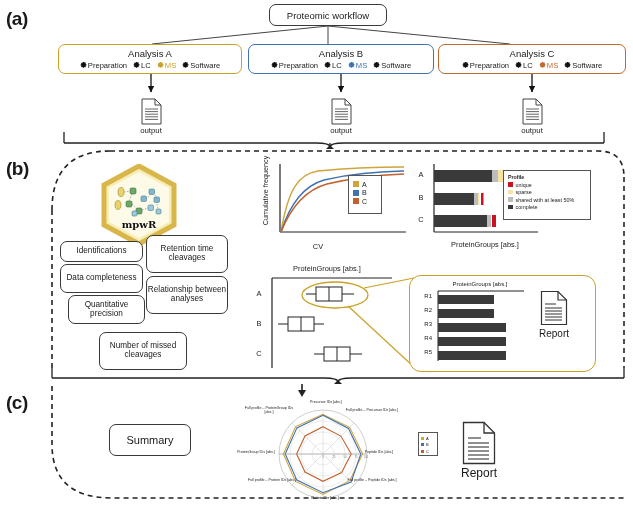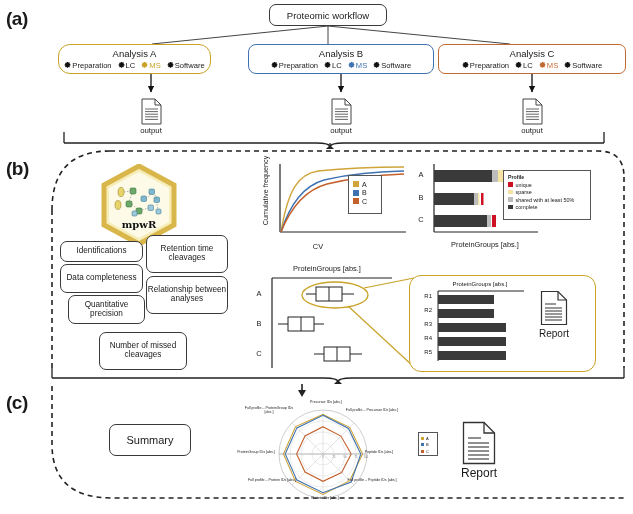--- a/index.html
+++ b/index.html
@@ -4,21 +4,21 @@
 <style>
   html,body{margin:0;padding:0;background:#ffffff;}
   body{width:633px;height:514px;position:relative;overflow:hidden;
        font-family:"Liberation Sans","DejaVu Sans",sans-serif;color:#1a1a1a;}
   .abs{position:absolute;}
   svg{display:block;}
   .panel-letter{font-size:19px;font-weight:700;letter-spacing:-0.5px;}
   .rbox{box-sizing:border-box;border:1.4px solid #3a3a3a;border-radius:7px;background:#fff;
         display:flex;flex-direction:column;align-items:center;justify-content:center;text-align:center;}
   .rbox.gold{border-color:#c9a227;}
-  .rbox.blue{border-color:#3f72b0;border-radius:8px;}
+  .rbox.blue{border-color:#3f72b0;}
   .rbox.orange{border-color:#c06a33;}
   .ttl{font-size:9.5px;}
   .parts{display:flex;gap:6px;align-items:center;justify-content:center;margin-top:2px;}
   .part{display:flex;align-items:center;gap:1px;font-size:7.6px;white-space:nowrap;}
   .gear{width:7px;height:7px;flex:0 0 auto;}
   .feat{font-size:8.2px;line-height:1.08;}
   .outlbl{font-size:7.8px;text-align:center;}
   .axlbl{font-size:7.4px;}
   .tiny{font-size:5.2px;}
   .lg-row{display:flex;align-items:center;gap:3px;font-size:5.4px;margin-top:1.5px;}
@@ -37,21 +37,21 @@
   <div class="ttl">Proteomic workflow</div>
 </div>
 
 <svg class="abs" style="left:0;top:24px;width:633px;height:22px;">
   <line x1="328" y1="2" x2="328" y2="20" stroke="#444" stroke-width="1"></line>
   <line x1="328" y1="2" x2="152" y2="20" stroke="#444" stroke-width="1"></line>
   <line x1="328" y1="2" x2="510" y2="20" stroke="#444" stroke-width="1"></line>
   <line x1="120" y1="2" x2="540" y2="2" stroke="#444" stroke-width="0"></line>
 </svg>
 
-<div class="abs rbox gold" style="left:58px;top:44px;width:153px;height:30px;border-radius:12px;">
+<div class="abs rbox gold" style="left:58px;top:44px;width:184px;height:30px;">
   <div class="ttl">Analysis A</div>
   <div class="parts">
     <span class="part">
       <svg class="gear" viewBox="0 0 24 24">
           <path fill="#111" d="M12 8.5a3.5 3.5 0 1 0 0 7 3.5 3.5 0 0 0 0-7zm10-1.2-2.1-.5a8 8 0 0 0-.8-1.9l1.1-1.8-2.3-2.3-1.8 1.1a8 8 0 0 0-1.9-.8L13.7 0h-3.4l-.5 2.1a8 8 0 0 0-1.9.8L6.1 1.8 3.8 4.1l1.1 1.8a8 8 0 0 0-.8 1.9L2 8.3v3.4l2.1.5a8 8 0 0 0 .8 1.9l-1.1 1.8 2.3 2.3 1.8-1.1a8 8 0 0 0 1.9.8l.5 2.1h3.4l.5-2.1a8 8 0 0 0 1.9-.8l1.8 1.1 2.3-2.3-1.1-1.8a8 8 0 0 0 .8-1.9l2.1-.5z"></path>
         </svg>
       <span>Preparation</span>
     </span>
     <span class="part">
       <svg class="gear" viewBox="0 0 24 24">

